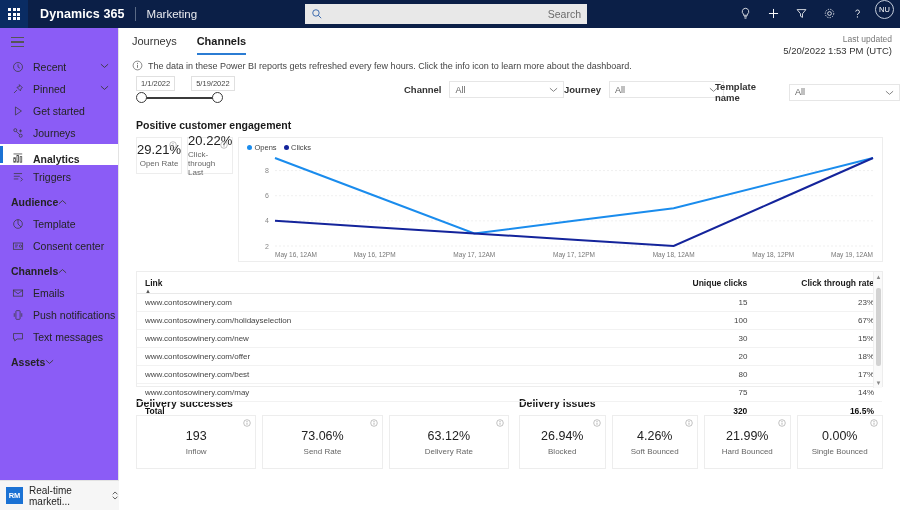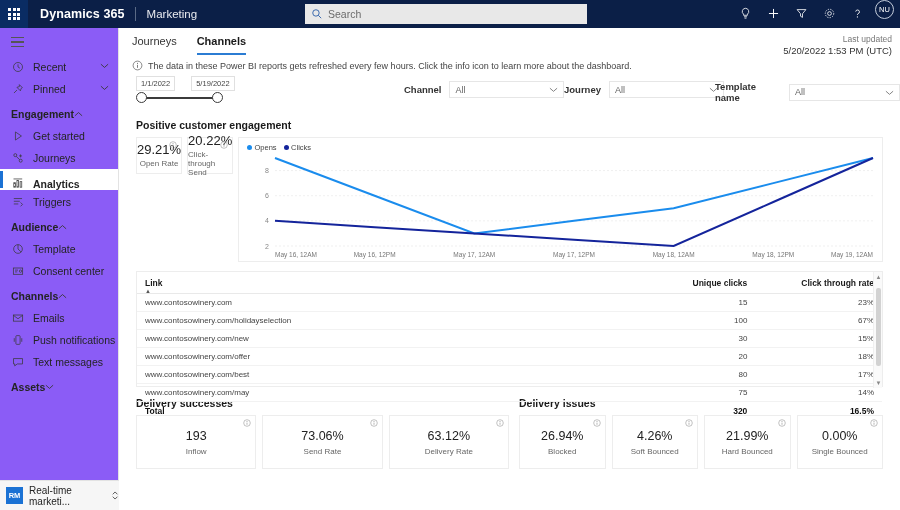--- a/index.html
+++ b/index.html
@@ -30,21 +30,21 @@
   }
   .brand-sep { width: 1px; height: 14px; background: #5a6a86; }
   .app-name { color: #e8eaef; font-size: 11.5px; padding-left: 11px; }
   .search-wrap {
     position: absolute; left: 305px; top: 4px; width: 282px; height: 20px;
     background: #e8e8e8; display: flex; align-items: center; padding: 0 6px;
   }
   .search-wrap .mag { flex: 0 0 12px; height: 12px; margin-right: 5px; }
   .search-input {
     border: none; outline: none; background: transparent; width: 100%;
-    font-size: 10.5px; color: #555; font-family: "Liberation Sans", sans-serif;
+    font-size: 10.5px; color: #555; font-family: "Liberation Sans", sans-serif; text-align: right;
   }
   .search-input::placeholder { color: #6b6b6b; }
   .top-icons {
     position: absolute; right: 6px; top: 0; height: 28px;
     display: flex; align-items: flex-start; gap: 2px;
   }
   .ticon {
     width: 26px; height: 26px; display: flex; align-items: center;
     justify-content: center; cursor: pointer;
   }
@@ -298,26 +298,20 @@
           <svg viewBox="0 0 16 16" width="12" height="12">
             <path d="M9.8 2.2l4 4-1.6 1-1 3.2-4.6-4.6 3.2-1z" fill="none" stroke="#3a3a3a" stroke-width="1"></path>
             <line x1="6.6" y1="9.4" x2="2.6" y2="13.4" stroke="#3a3a3a" stroke-width="1"></line>
           </svg>
         </span>
         <span>Pinned</span>
         <svg viewBox="0 0 10 6" width="9" height="6" class="chev">
           <path d="M1 1l4 3.6L9 1" fill="none" stroke="#3a3a3a" stroke-width="1"></path>
         </svg>
       </div>
-      <div class="nav-group">
-        <span>Engagement</span>
-        <svg viewBox="0 0 10 6" width="9" height="6" class="chev">
-          <path d="M1 5l4-3.6L9 5" fill="none" stroke="#3a3a3a" stroke-width="1"></path>
-        </svg>
-      </div>
       <div class="nav-item">
         <span class="ni-icon">
           <svg viewBox="0 0 16 16" width="12" height="12">
             <path d="M4.6 2.6l8 5.4-8 5.4z" fill="none" stroke="#3a3a3a" stroke-width="1"></path>
           </svg>
         </span>
         <span>Get started</span>
       </div>
       <div class="nav-item">
         <span class="ni-icon">
@@ -501,21 +495,21 @@
         <div class="kpi-val">29.21%</div>
         <div class="kpi-lbl">Open Rate</div>
       </div>
       <div class="kpi-card">
         <svg class="info-dot" width="8" height="8" viewBox="0 0 16 16">
             <circle cx="8" cy="8" r="6.6" fill="none" stroke="#999" stroke-width="1.2"></circle>
             <line x1="8" y1="7.2" x2="8" y2="11.6" stroke="#999" stroke-width="1.4"></line>
             <circle cx="8" cy="4.8" r="1" fill="#999"></circle>
           </svg>
         <div class="kpi-val">20.22%</div>
-        <div class="kpi-lbl">Click-through Send</div>
+        <div class="kpi-lbl">Click-through Last</div>
       </div>
       <div class="kpi-card">
         <svg class="info-dot" width="8" height="8" viewBox="0 0 16 16">
             <circle cx="8" cy="8" r="6.6" fill="none" stroke="#999" stroke-width="1.2"></circle>
             <line x1="8" y1="7.2" x2="8" y2="11.6" stroke="#999" stroke-width="1.4"></line>
             <circle cx="8" cy="4.8" r="1" fill="#999"></circle>
           </svg>
         <div class="kpi-val">69.23%</div>
         <div class="kpi-lbl">Click-to Open Rate</div>
       </div>

